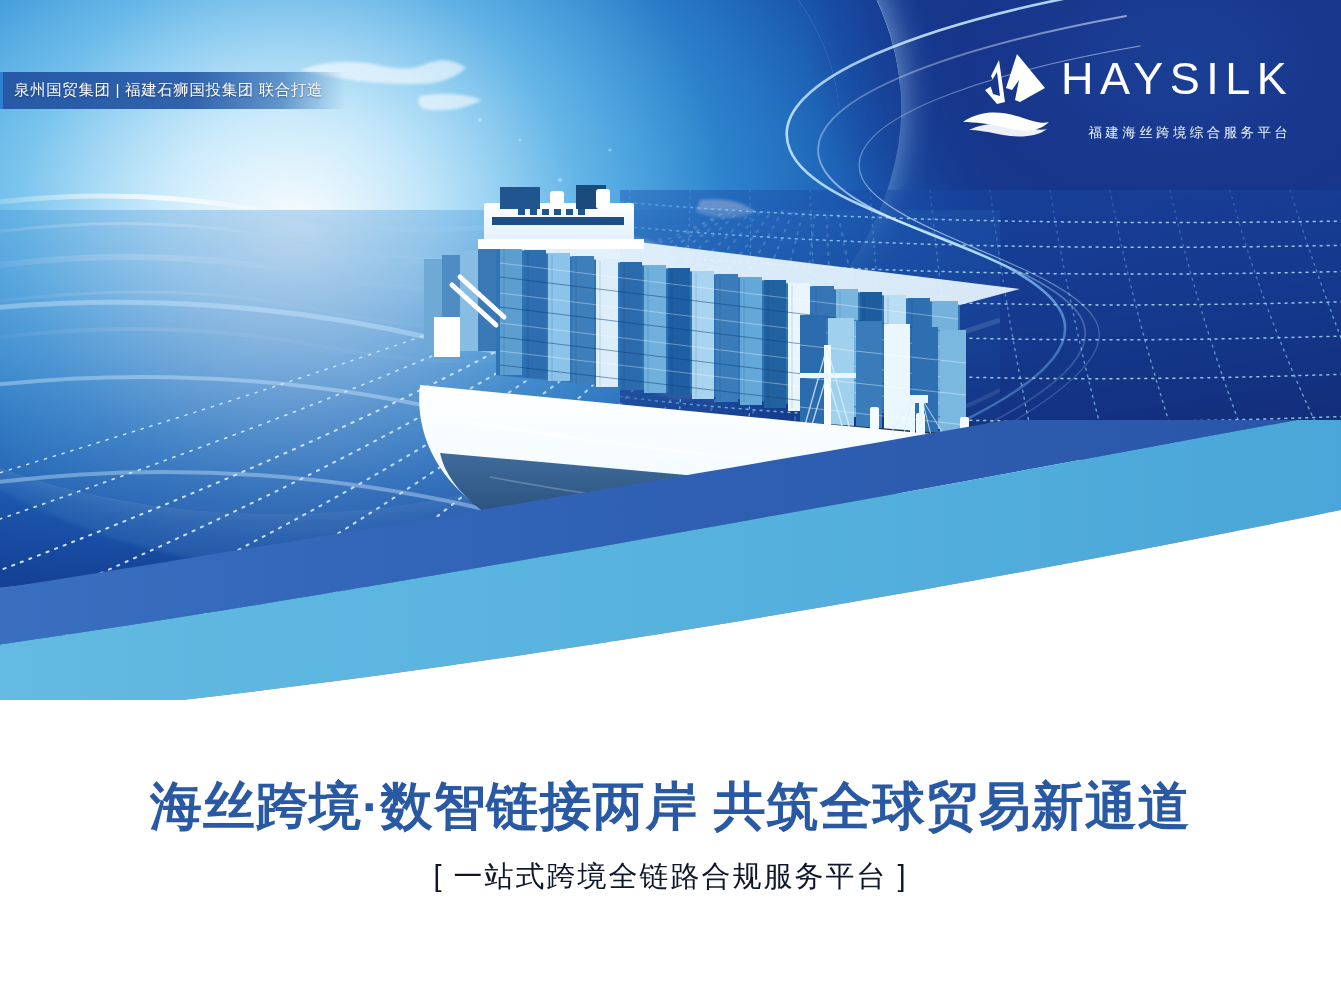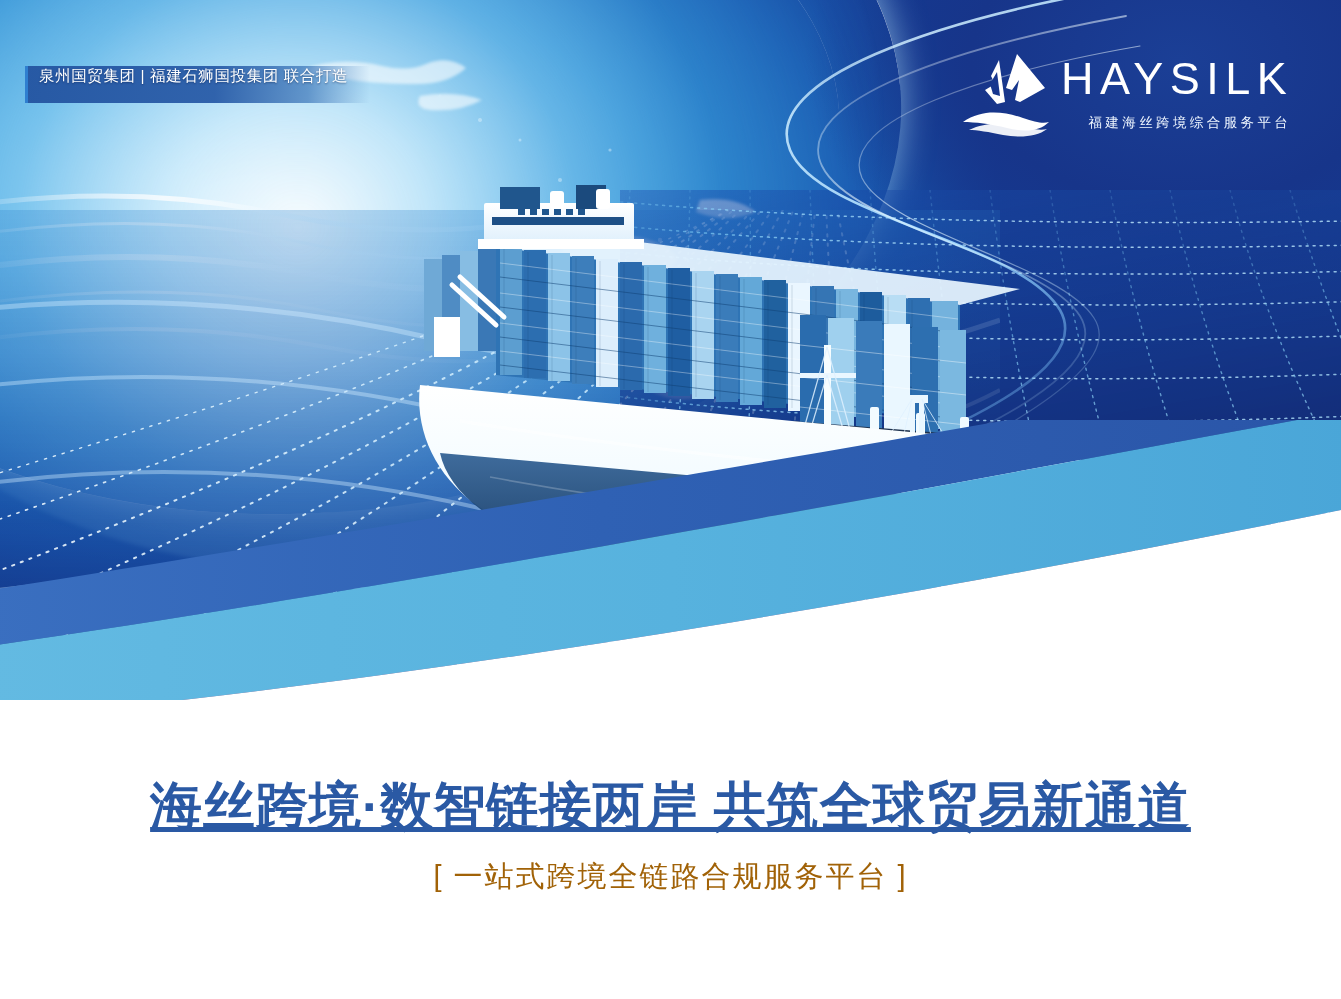--- a/index.html
+++ b/index.html
@@ -69,27 +69,27 @@
   .wave-glow{position:absolute;left:-60px;top:170px;width:640px;height:210px;}
 
   
   .ship{position:absolute;left:400px;top:185px;width:780px;height:440px;}
 
   
   .bands{position:absolute;left:0;top:420px;width:1341px;height:360px;}
 
   
   .partner-ribbon{
-    position:absolute;left:0;top:66px;width:345px;height:37px;
+    position:absolute;left:0;top:72px;width:345px;height:37px;
     background:linear-gradient(90deg,
       rgba(37,86,162,.97) 0%,
       rgba(41,92,168,.95) 55%,
       rgba(62,120,186,.72) 82%,
       rgba(90,150,205,0) 100%);
-    display:flex;align-items:flex-start;margin-left:25px;
+    display:flex;align-items:center;
   }
   .partner-ribbon .bar{
     width:3px;height:37px;background:#2f7fd0;flex:0 0 auto;
   }
   .partner-text{
     color:#ffffff;
     font-size:15.5px;
     letter-spacing:.6px;
     padding-left:11px;
     white-space:nowrap;
@@ -111,40 +111,39 @@
     font-weight:400;
     white-space:nowrap;
   }
   .logo-sub{
     color:#eef6ff;
     font-size:13.5px;
     letter-spacing:3.4px;
     white-space:nowrap;
     text-align:right;
     padding-right:2px;
-    margin-top:10px;
+    margin-top:20px;
   }
 
   
   .headline{
     position:absolute;left:0;top:775px;width:1341px;
     text-align:center;
   }
   .headline-main{
     color:#2a59a4;
     font-size:52px;
     font-weight:bold;
     letter-spacing:1px;
     line-height:62px;
     white-space:nowrap;
-    text-decoration:underline;
   }
   .headline-sub{
     margin-top:20px;
-    color:#a16207;
+    color:#0f172a;
     font-size:29px;
     letter-spacing:2px;
     line-height:38px;
     white-space:nowrap;
   }
 </style>
 </head>
 <body>
 
 <div class="poster">

